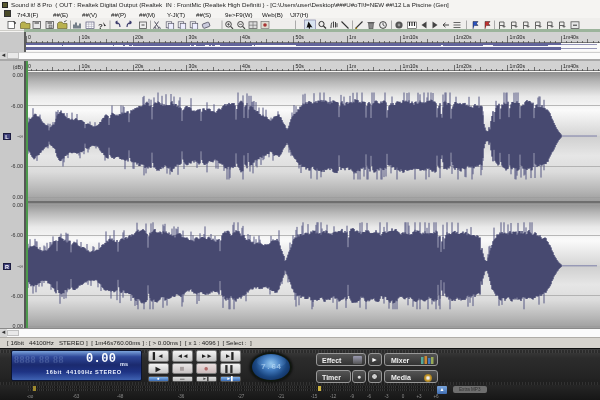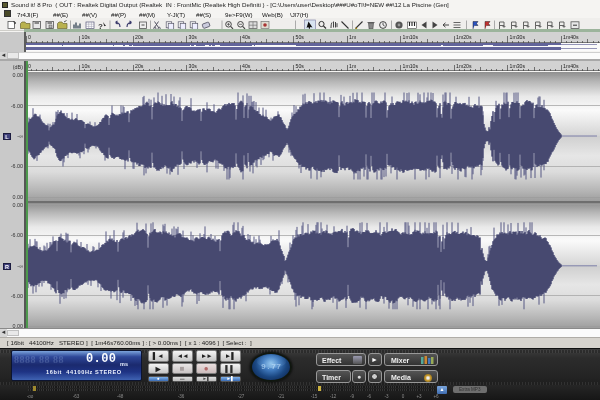--- a/index.html
+++ b/index.html
@@ -472,21 +472,21 @@
     </div>
 <div class="abs" style="left:195.5px;top:375.8px;width:21.5px;height:6.3px;background:linear-gradient(180deg,#dcdcdc,#bdbdbd);border:0.5px solid #555;border-radius:1.5px;display:flex;align-items:center;justify-content:center;">
       <span style="font-size:4.5px;color:#444;">►▌</span>
     </div>
 <div class="abs" style="left:219.5px;top:375.8px;width:21.5px;height:6.3px;background:linear-gradient(180deg,#7fb0e8,#3a6cb5);border:0.5px solid #555;border-radius:1.5px;display:flex;align-items:center;justify-content:center;">
       <span style="font-size:4.5px;color:#fff;">►▌</span>
     </div>
 
 <div class="abs" style="left:250px;top:352px;width:42px;height:30px;border-radius:50%;background:radial-gradient(ellipse at 50% 36%,#85bce8 0%,#427cc0 28%,#1a4680 58%,#112f5e 80%,#0a1c3a 100%);border:2.5px solid #10160f;box-shadow:0 0 3px #000;"></div>
 <div class="abs" style="left:257px;top:355px;width:29px;height:13px;border-radius:50%;background:radial-gradient(ellipse at 50% 100%,rgba(195,230,252,.35) 0%,rgba(140,195,245,.15) 55%,rgba(120,180,240,0) 100%);"></div>
-<div class="abs" style="left:261px;top:361.5px;font-size:8px;font-weight:bold;color:rgba(205,235,255,.55);font-family:'Liberation Mono',monospace;letter-spacing:0.3px;">9.77</div>
+<div class="abs" style="left:261px;top:361.5px;font-size:8px;font-weight:bold;color:rgba(205,235,255,.55);font-family:'Liberation Mono',monospace;letter-spacing:0.3px;">7.64</div>
 
 <div class="abs" style="left:316px;top:353px;width:50px;height:13px;background:linear-gradient(180deg,#545454,#333333);border:1px solid #989898;border-radius:3px;color:#f2f2f2;">
       <span style="position:absolute;left:5px;top:2.5px;font-size:7px;font-weight:bold;">Effect</span>
       <span style="position:absolute;right:3px;top:2px;width:9px;height:8px;background:linear-gradient(180deg,#9a9ab0,#555);border-radius:1px;"></span>
     </div>
 <div class="abs" style="left:367.5px;top:353px;width:14px;height:13px;background:linear-gradient(180deg,#545454,#333333);border:1px solid #989898;border-radius:3px;color:#f2f2f2;display:flex;align-items:center;justify-content:center;">
       <span style="font-size:7px;color:#fff;">►</span>
     </div>
 <div class="abs" style="left:384px;top:353px;width:53.5px;height:13px;background:linear-gradient(180deg,#545454,#333333);border:1px solid #989898;border-radius:3px;color:#f2f2f2;">
       <span style="position:absolute;left:6px;top:2.5px;font-size:7px;font-weight:bold;">Mixer</span>

